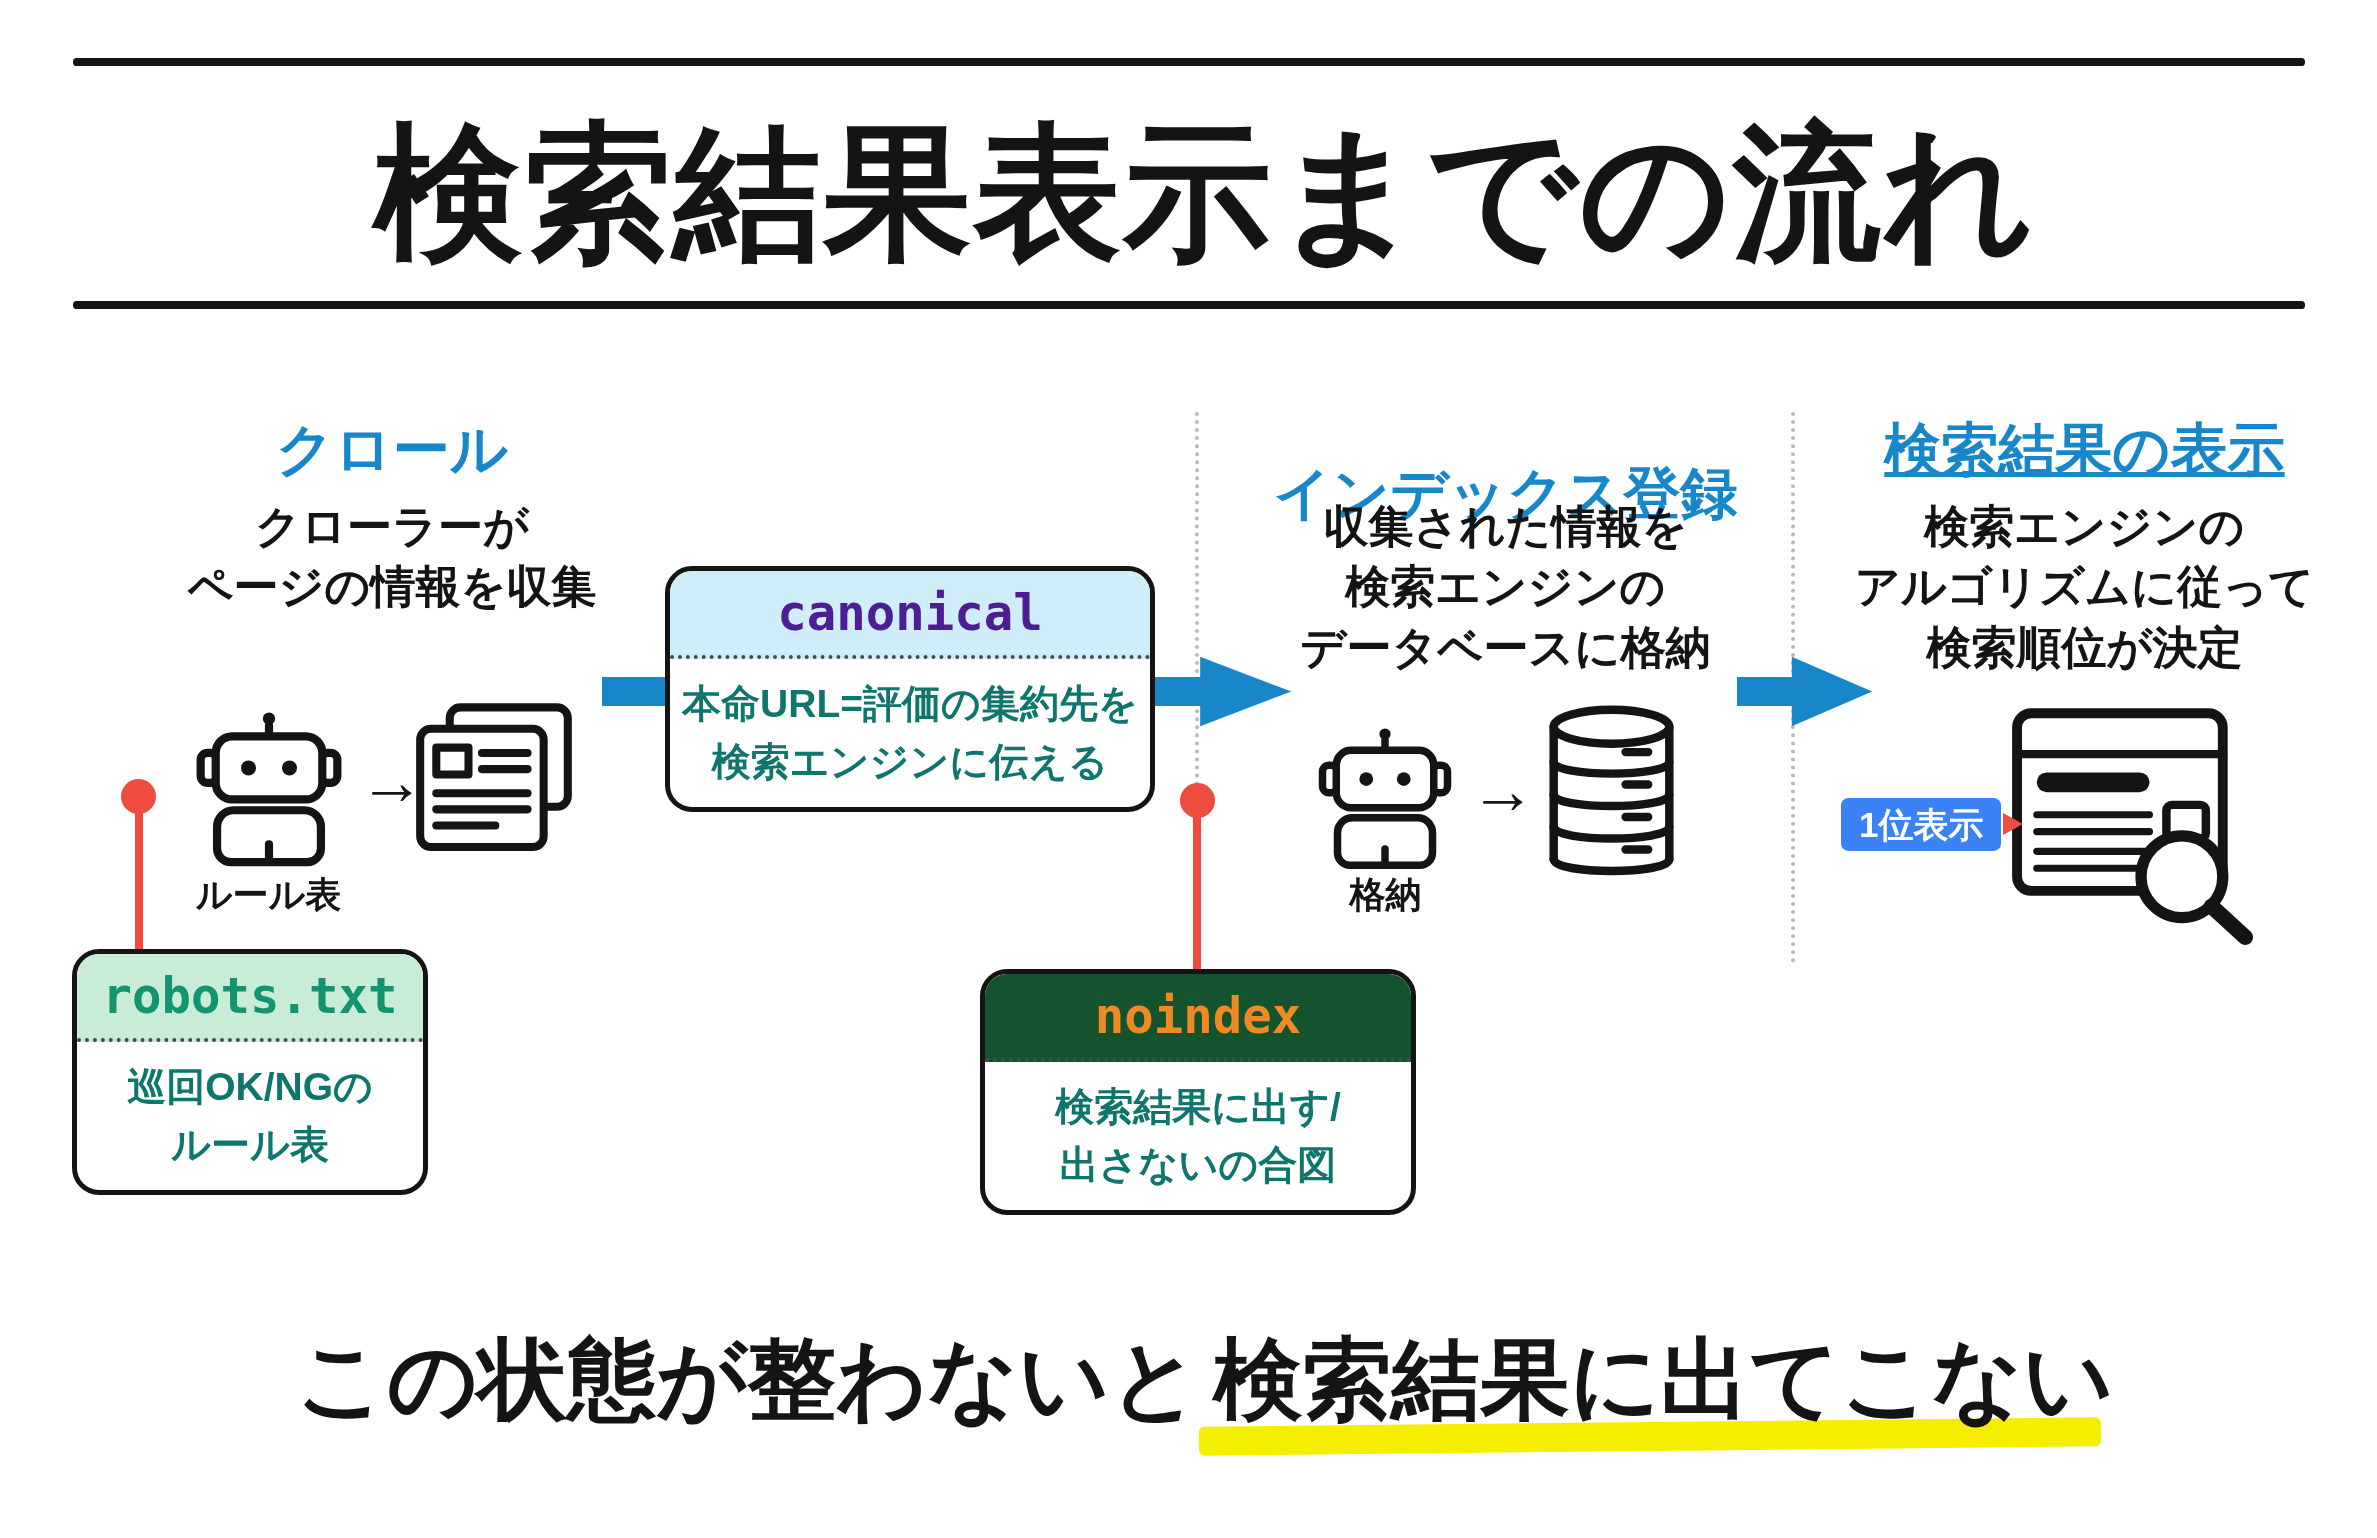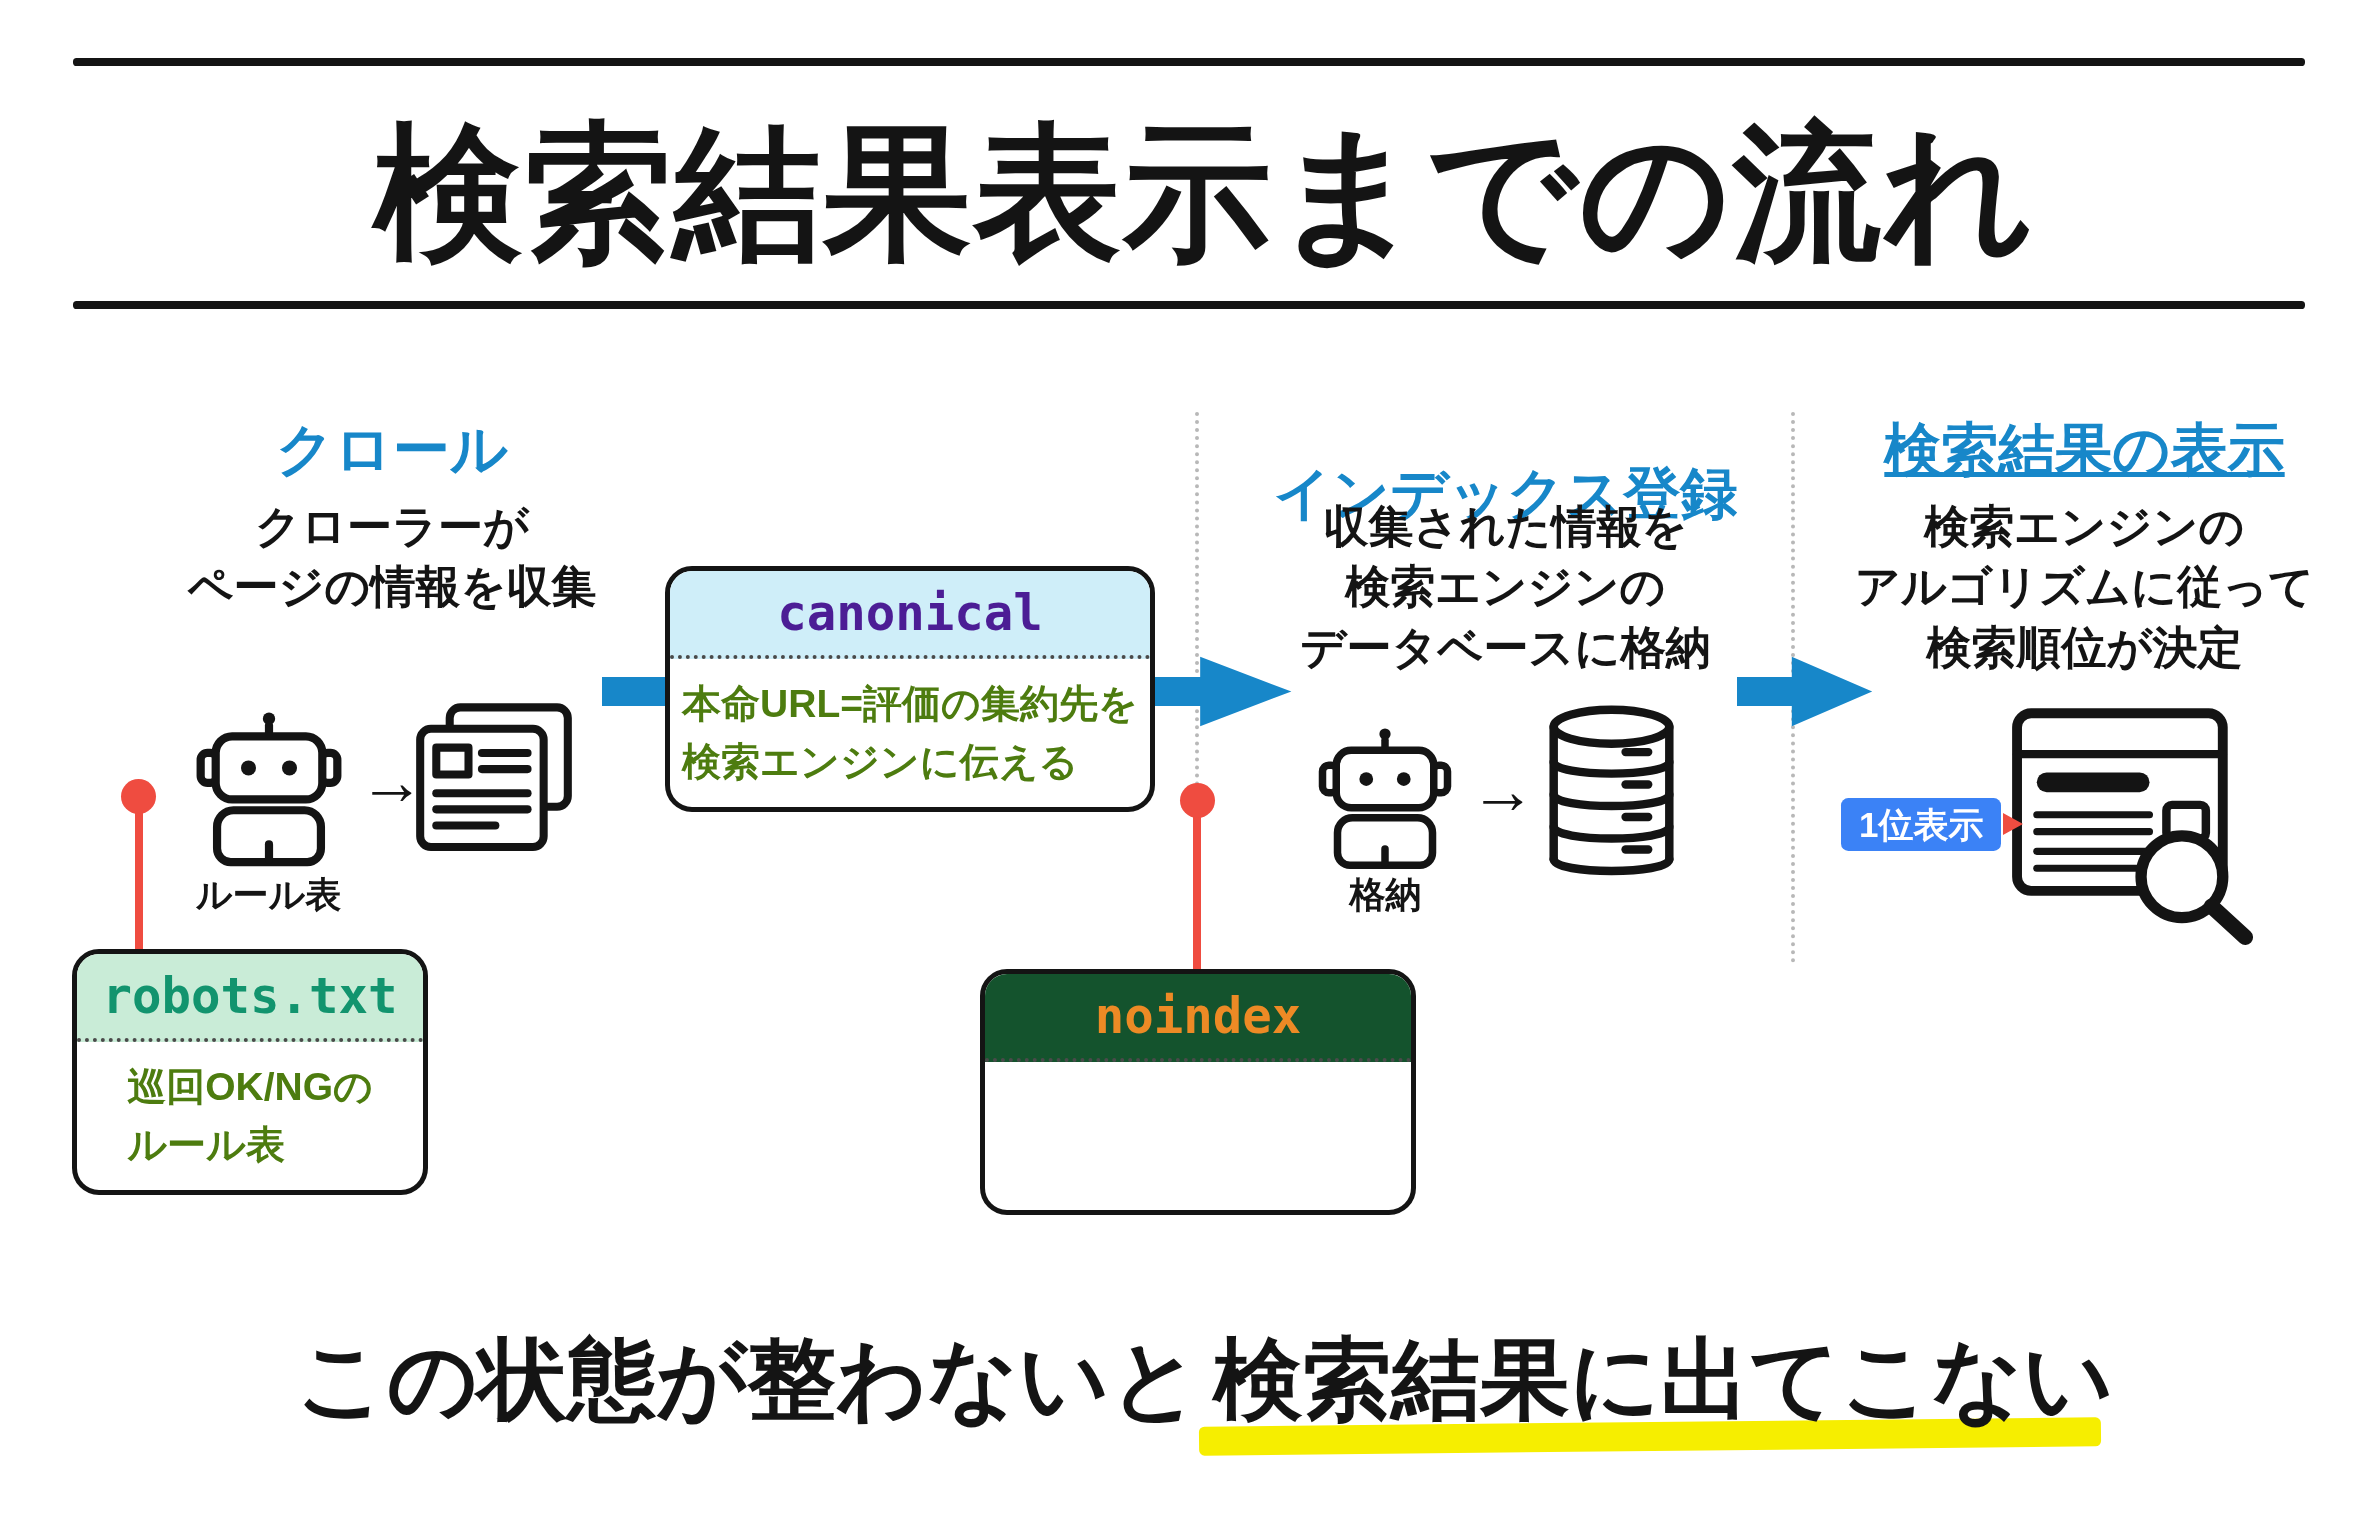--- a/index.html
+++ b/index.html
@@ -11,22 +11,22 @@
   .rule{background:#141414;height:8.2px;border-radius:3.6px;}
   .main-title{width:100%;text-align:center;font-size:148px;font-weight:900;letter-spacing:1.8px;color:#141414;}
   .stage-label{font-size:57px;font-weight:800;color:#1787c9;text-align:center;}
   .stage-desc{font-size:45px;font-weight:700;line-height:1.34;text-align:center;white-space:pre-line;color:#141414;}
   .vdots{width:0;border-left:4.6px dotted #b8b8b8;}
   .flow-arrow{display:block;}
   .callout{border:5.5px solid #141414;border-radius:27px;overflow:hidden;background:#ffffff;box-sizing:border-box;}
   .callout-header{display:flex;align-items:center;justify-content:center;height:84px;
     font-family:"DejaVu Sans Mono","Liberation Mono",monospace;font-weight:700;font-size:49px;
     border-bottom:4.6px dotted #4a4a4a;}
-  .callout-body{display:flex;align-items:center;justify-content:center;text-align:left;
-    font-size:39px;font-weight:700;line-height:1.5;white-space:pre-line;height:calc(100% - 88px);color:#4d7c0f;}
+  .callout-body{display:flex;align-items:center;justify-content:center;text-align:center;
+    font-size:39px;font-weight:700;line-height:1.5;white-space:pre-line;height:calc(100% - 88px);color:#0f766e;}
   .hdr-canonical{background:#cfeef9;color:#4c1d95;}
   .hdr-robots{background:#c9ecd7;color:#12946e;}
   .hdr-noindex{background:#14532d;color:#ed8a25;}
   .caption{font-size:36px;font-weight:700;text-align:center;color:#141414;}
   .arrow-glyph{font-size:66px;font-weight:900;color:#141414;line-height:1;}
   .dot{width:35px;height:35px;border-radius:50%;background:#ef4c40;}
   .vline{width:8.2px;background:#ef4c40;border-radius:4.6px;}
   .badge{background:#3b82f6;color:#ffffff;font-weight:800;font-size:35px;height:53px;line-height:53px;
     padding:0 18px;border-radius:7.3px;white-space:nowrap;}
   .badge-tip{width:0;height:0;border-top:11px solid transparent;border-bottom:11px solid transparent;border-left:20px solid #ef4c40;}
@@ -165,20 +165,22 @@
   <div class="abs badge-tip" style="left:2003px;top:813px;"></div>
 
   <div class="abs callout" style="left:72px;top:949px;width:356px;height:246px;">
     <div class="callout-header hdr-robots">robots.txt</div>
     <div class="callout-body">巡回OK/NGの
 ルール表</div>
   </div>
 
   <div class="abs callout" style="left:980px;top:969px;width:436px;height:246px;">
     <div class="callout-header hdr-noindex">noindex</div>
+    <div class="callout-body">検索結果に出す/
+出さないの合図</div>
   </div>
 
   <div class="abs marker" style="left:1199px;top:1422px;width:902px;height:29px;"></div>
   <div class="abs footer-line" style="left:0;top:1320px;">
     <span>この状態が整わないと</span><span class="footer-highlight">検索結果に出てこない</span>
   </div>
 
 </div>
 
 

